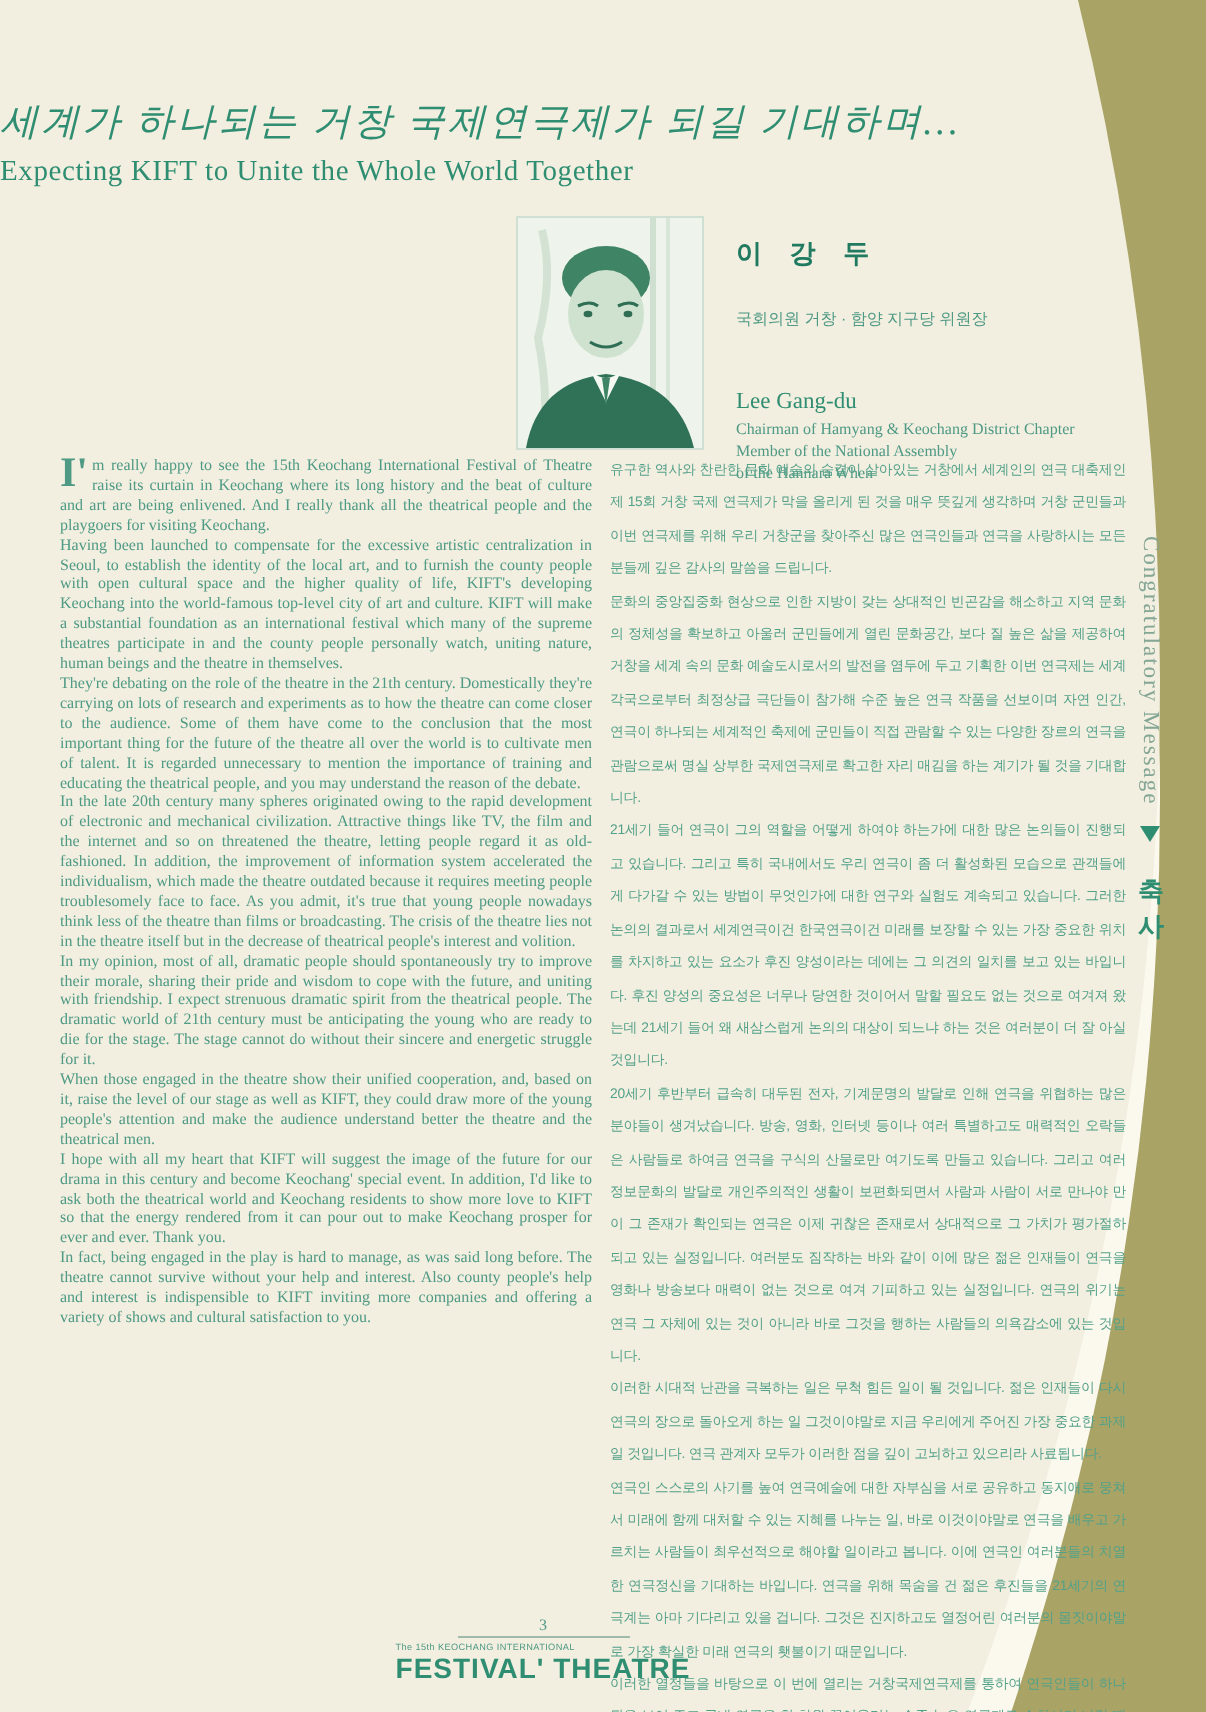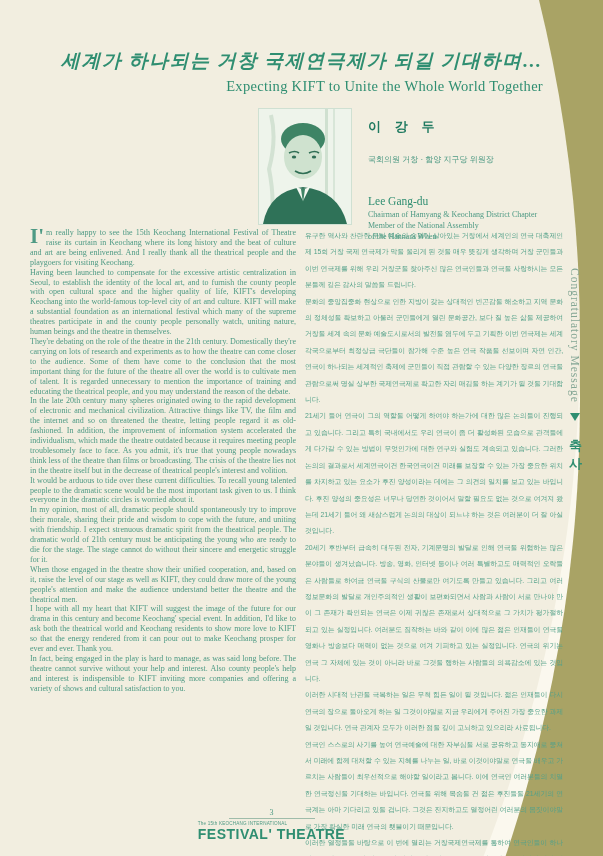--- a/index.html
+++ b/index.html
@@ -8,26 +8,26 @@
     background:#a9a365; overflow:hidden;
     font-family:"Liberation Serif", serif;
   }
   .circle{position:absolute; border-radius:50%;}
   #circle-white{width:2870px;height:2870px;left:-2290px;top:-1035px;background:#fbf8ee;}
   #circle-cream{width:2860px;height:2860px;left:-2280px;top:-1090px;background:#f2eee0;}
   #content{position:absolute;left:0;top:0;width:603px;height:856px;}
 
   
   .title-ko{
-    position:absolute; left:0; right:60px; top:48px; text-align:right;
-    color:#2f8e71; font-size:19px; font-weight:bold; letter-spacing:1.5px;
+    position:absolute; left:0; right:60px; top:48px; text-align:left;
+    color:#2f8e71; font-size:19px; font-weight:normal; letter-spacing:1.5px;
     font-style:italic;
   }
   .title-en{
-    position:absolute; left:0; right:60px; top:78px; text-align:right;
+    position:absolute; left:0; right:60px; top:78px; text-align:left;
     color:#2f8e71; font-size:14.5px; letter-spacing:0.3px;
   }
 
   
   #photo{position:absolute; left:258px; top:108px; width:94px; height:117px;
     border:1px solid #cfe0d2; box-sizing:border-box;}
   #profile-text{position:absolute; left:368px; top:118px; width:200px;}
   .name-ko{color:#1f7a60; font-size:13px; font-weight:bold; letter-spacing:3px;
     font-family:Liberation Mono, monospace;}
   .title-ko-small{color:#4e9a84; font-size:8px; margin-top:18px;
@@ -117,21 +117,20 @@
         <div>Member of the National Assembly</div>
         <div>of the Hannara When</div>
       </div>
     </div>
 
     <div id="col-en">
       <p class="lead">I'm really happy to see the 15th Keochang International Festival of Theatre raise its curtain in Keochang where its long history and the beat of culture and art are being enlivened. And I really thank all the theatrical people and the playgoers for visiting Keochang.</p>
       <p>Having been launched to compensate for the excessive artistic centralization in Seoul, to establish the identity of the local art, and to furnish the county people with open cultural space and the higher quality of life, KIFT's developing Keochang into the world-famous top-level city of art and culture. KIFT will make a substantial foundation as an international festival which many of the supreme theatres participate in and the county people personally watch, uniting nature, human beings and the theatre in themselves.</p>
       <p>They're debating on the role of the theatre in the 21th century. Domestically they're carrying on lots of research and experiments as to how the theatre can come closer to the audience. Some of them have come to the conclusion that the most important thing for the future of the theatre all over the world is to cultivate men of talent. It is regarded unnecessary to mention the importance of training and educating the theatrical people, and you may understand the reason of the debate.</p>
       <p>In the late 20th century many spheres originated owing to the rapid development of electronic and mechanical civilization. Attractive things like TV, the film and the internet and so on threatened the theatre, letting people regard it as old-fashioned. In addition, the improvement of information system accelerated the individualism, which made the theatre outdated because it requires meeting people troublesomely face to face. As you admit, it's true that young people nowadays think less of the theatre than films or broadcasting. The crisis of the theatre lies not in the theatre itself but in the decrease of theatrical people's interest and volition.</p>
-      <p>It would be arduous to tide over these current difficulties. To recall young talented people to the dramatic scene would be the most important task given to us. I think everyone in the dramatic circles is worried about it.</p>
       <p>In my opinion, most of all, dramatic people should spontaneously try to improve their morale, sharing their pride and wisdom to cope with the future, and uniting with friendship. I expect strenuous dramatic spirit from the theatrical people. The dramatic world of 21th century must be anticipating the young who are ready to die for the stage. The stage cannot do without their sincere and energetic struggle for it.</p>
       <p>When those engaged in the theatre show their unified cooperation, and, based on it, raise the level of our stage as well as KIFT, they could draw more of the young people's attention and make the audience understand better the theatre and the theatrical men.</p>
       <p>I hope with all my heart that KIFT will suggest the image of the future for our drama in this century and become Keochang' special event. In addition, I'd like to ask both the theatrical world and Keochang residents to show more love to KIFT so that the energy rendered from it can pour out to make Keochang prosper for ever and ever. Thank you.</p>
       <p>In fact, being engaged in the play is hard to manage, as was said long before. The theatre cannot survive without your help and interest. Also county people's help and interest is indispensible to KIFT inviting more companies and offering a variety of shows and cultural satisfaction to you.</p>
     </div>
 
     <div id="col-ko">
       <p>유구한 역사와 찬란한 문화 예술의 숨결이 살아있는 거창에서 세계인의 연극 대축제인 제 15회 거창 국제 연극제가 막을 올리게 된 것을 매우 뜻깊게 생각하며 거창 군민들과 이번 연극제를 위해 우리 거창군을 찾아주신 많은 연극인들과 연극을 사랑하시는 모든 분들께 깊은 감사의 말씀을 드립니다.</p>
       <p>문화의 중앙집중화 현상으로 인한 지방이 갖는 상대적인 빈곤감을 해소하고 지역 문화의 정체성을 확보하고 아울러 군민들에게 열린 문화공간, 보다 질 높은 삶을 제공하여 거창을 세계 속의 문화 예술도시로서의 발전을 염두에 두고 기획한 이번 연극제는 세계 각국으로부터 최정상급 극단들이 참가해 수준 높은 연극 작품을 선보이며 자연 인간, 연극이 하나되는 세계적인 축제에 군민들이 직접 관람할 수 있는 다양한 장르의 연극을 관람으로써 명실 상부한 국제연극제로 확고한 자리 매김을 하는 계기가 될 것을 기대합니다.</p>
       <p>21세기 들어 연극이 그의 역할을 어떻게 하여야 하는가에 대한 많은 논의들이 진행되고 있습니다. 그리고 특히 국내에서도 우리 연극이 좀 더 활성화된 모습으로 관객들에게 다가갈 수 있는 방법이 무엇인가에 대한 연구와 실험도 계속되고 있습니다. 그러한 논의의 결과로서 세계연극이건 한국연극이건 미래를 보장할 수 있는 가장 중요한 위치를 차지하고 있는 요소가 후진 양성이라는 데에는 그 의견의 일치를 보고 있는 바입니다. 후진 양성의 중요성은 너무나 당연한 것이어서 말할 필요도 없는 것으로 여겨져 왔는데 21세기 들어 왜 새삼스럽게 논의의 대상이 되느냐 하는 것은 여러분이 더 잘 아실 것입니다.</p>

